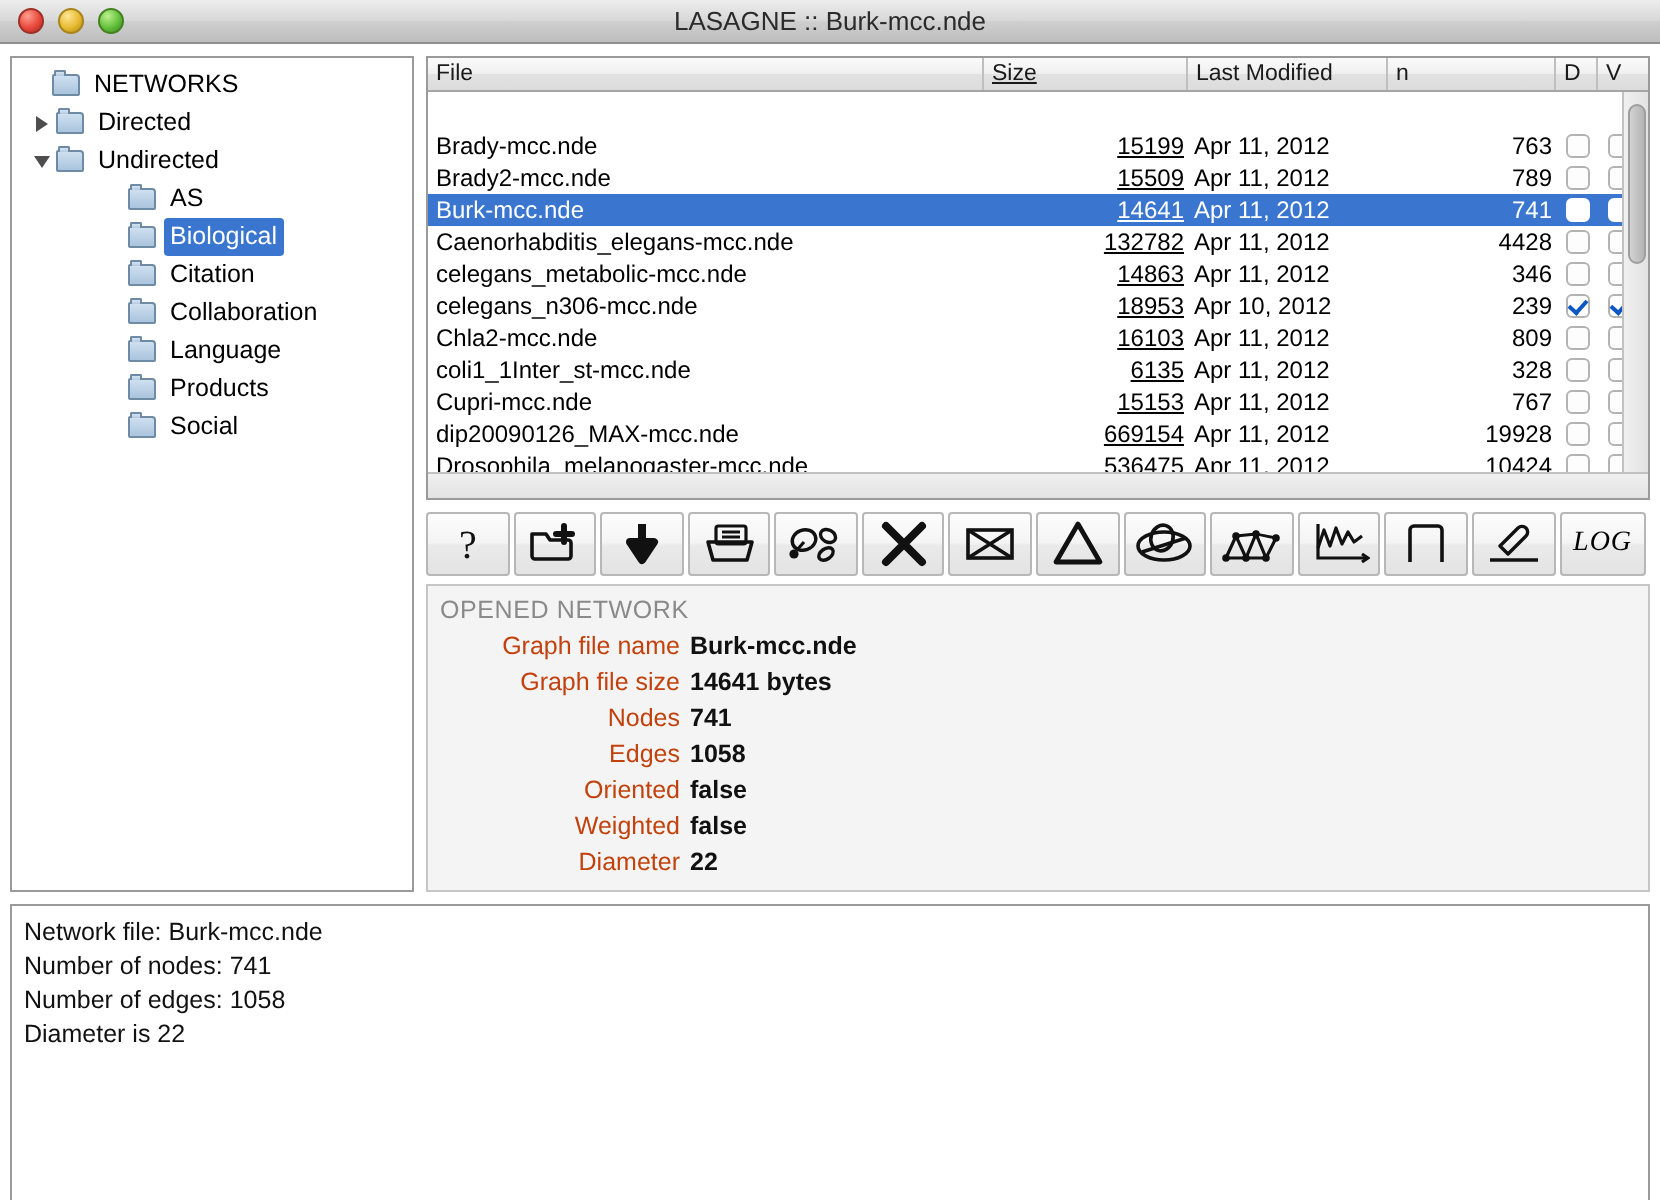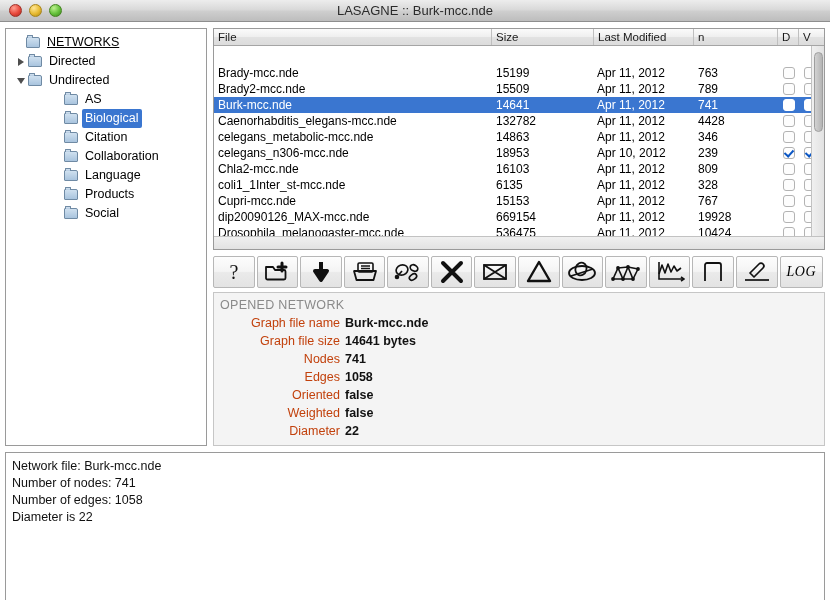--- a/index.html
+++ b/index.html
@@ -51,21 +51,21 @@
     background:linear-gradient(to bottom,#cfe0ef 0%,#a9c4de 100%);
     border:1px solid #6f8aa4;border-radius:1px 2px 1px 1px;box-sizing:border-box;
   }
   .folder:before{
     content:"";position:absolute;left:0;top:-3px;width:6px;height:3px;
     background:linear-gradient(to bottom,#d6e4f1,#b2c9e0);
     border:1px solid #6f8aa4;border-bottom:none;border-radius:1px 1px 0 0;box-sizing:border-box;
   }
   .tlabel{padding:0 3px;border-radius:2px;}
   .tnode.sel .tlabel{background:#3a76d0;color:#fff;}
-  .ind0{padding-left:6px;text-decoration:underline;}
+  .ind0{padding-left:6px;}
   .ind1{padding-left:8px;}
   .ind2{padding-left:44px;}
 
   
   .rightpanel{position:absolute;left:213px;top:6px;width:612px;height:418px;}
 
   
   .tablebox{
     position:absolute;left:0;top:0;width:612px;height:222px;
     border:1px solid #9a9a9a;background:#fff;box-sizing:border-box;overflow:hidden;
@@ -75,33 +75,33 @@
     background:linear-gradient(to bottom,#fbfbfb 0%,#efefef 50%,#e2e2e2 51%,#dcdcdc 100%);
     border-bottom:1px solid #a5a5a5;
     font-size:11.5px;color:#1a1a1a;
   }
   .th{
     line-height:16px;padding-left:4px;box-sizing:border-box;
     border-right:1px solid #bfbfbf;overflow:hidden;white-space:nowrap;
   }
   .th:last-child{border-right:none;}
   .c-file{width:278px;}
-  .c-size{width:102px;}
+  .c-size{width:102px;text-decoration:underline;}
   .c-mod{width:100px;}
   .c-n{width:84px;}
   .c-d{width:21px;}
   .c-v{width:21px;}
   .tbody{position:relative;height:204px;overflow:hidden;margin-top:19px;}
   .trow{
     display:flex;height:16px;line-height:16px;font-size:12px;
     box-sizing:border-box;
   }
   .trow.sel{background:#3a76d0;color:#ffffff;}
   .td{box-sizing:border-box;padding:0 4px;overflow:hidden;white-space:nowrap;}
-  .td.num{text-align:left;padding-right:2px;}
+  .td.num{text-align:right;padding-right:2px;}
   .td.mod{text-align:left;padding-left:3px;}
   .td.chk{padding:0;display:flex;align-items:center;justify-content:center;}
   .cb{
     width:12px;height:12px;box-sizing:border-box;
     border:1px solid #b3b3b3;border-radius:3px;background:#fdfdfd;
     position:relative;
   }
   .trow.sel .cb{border:1px solid #ffffff;background:#ffffff;}
   .cb.on{background:#ffffff;}
   .cb.on:after{

